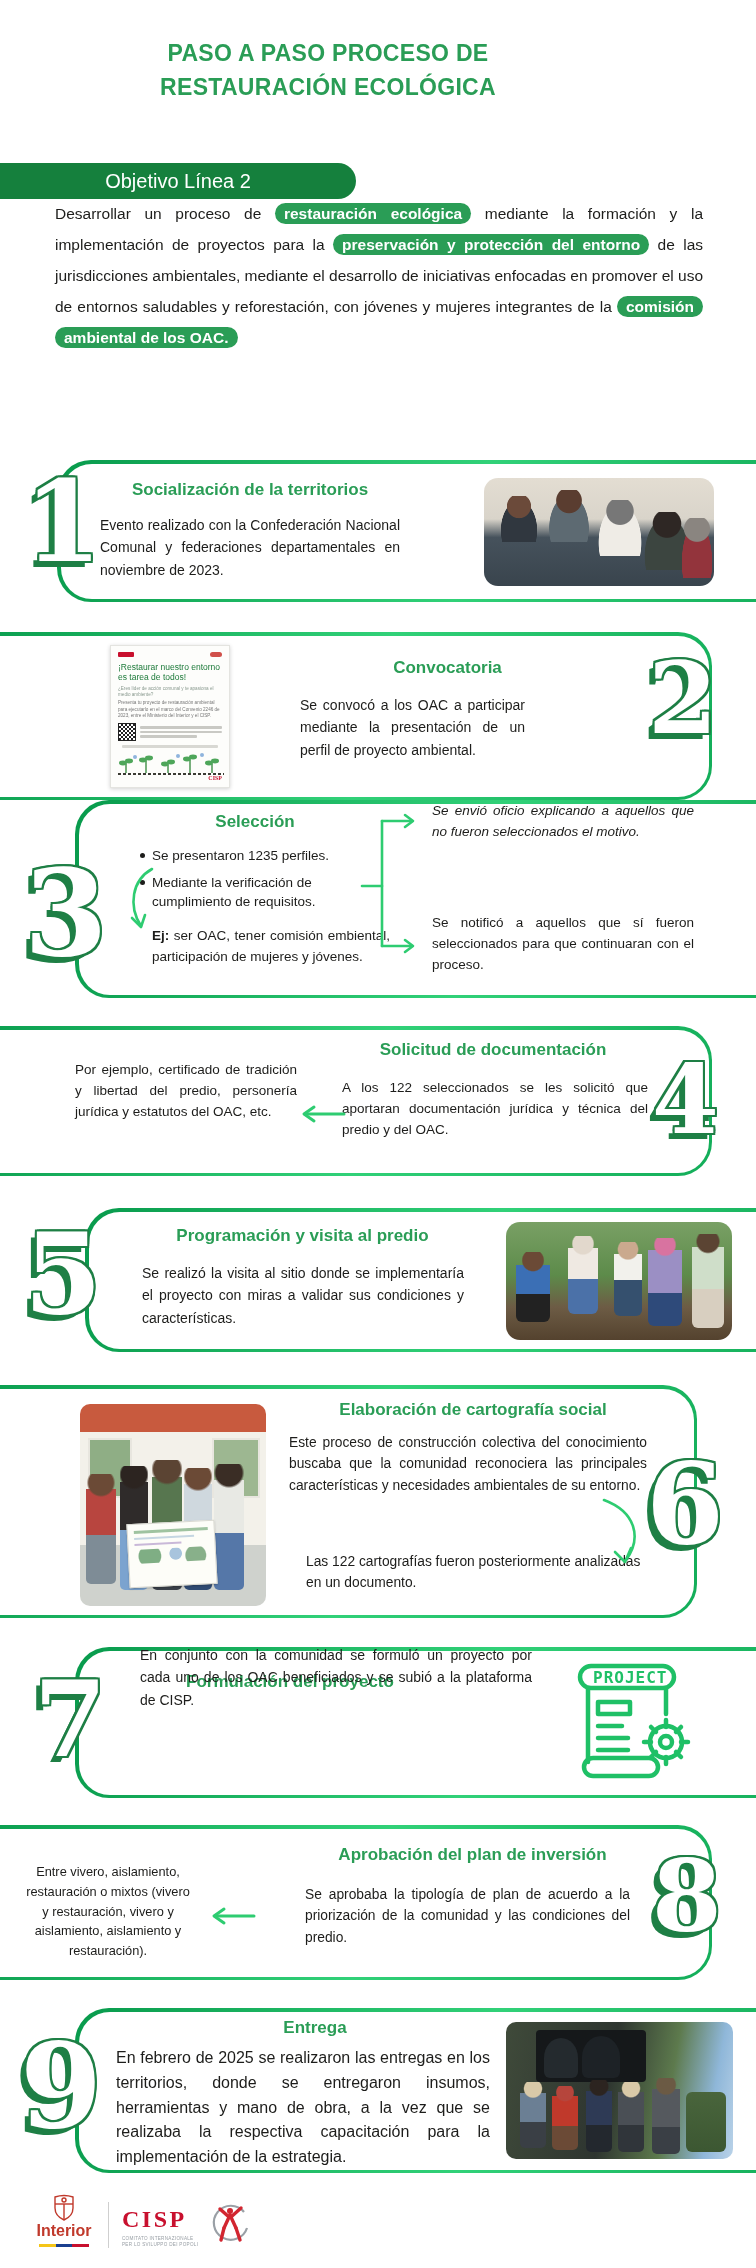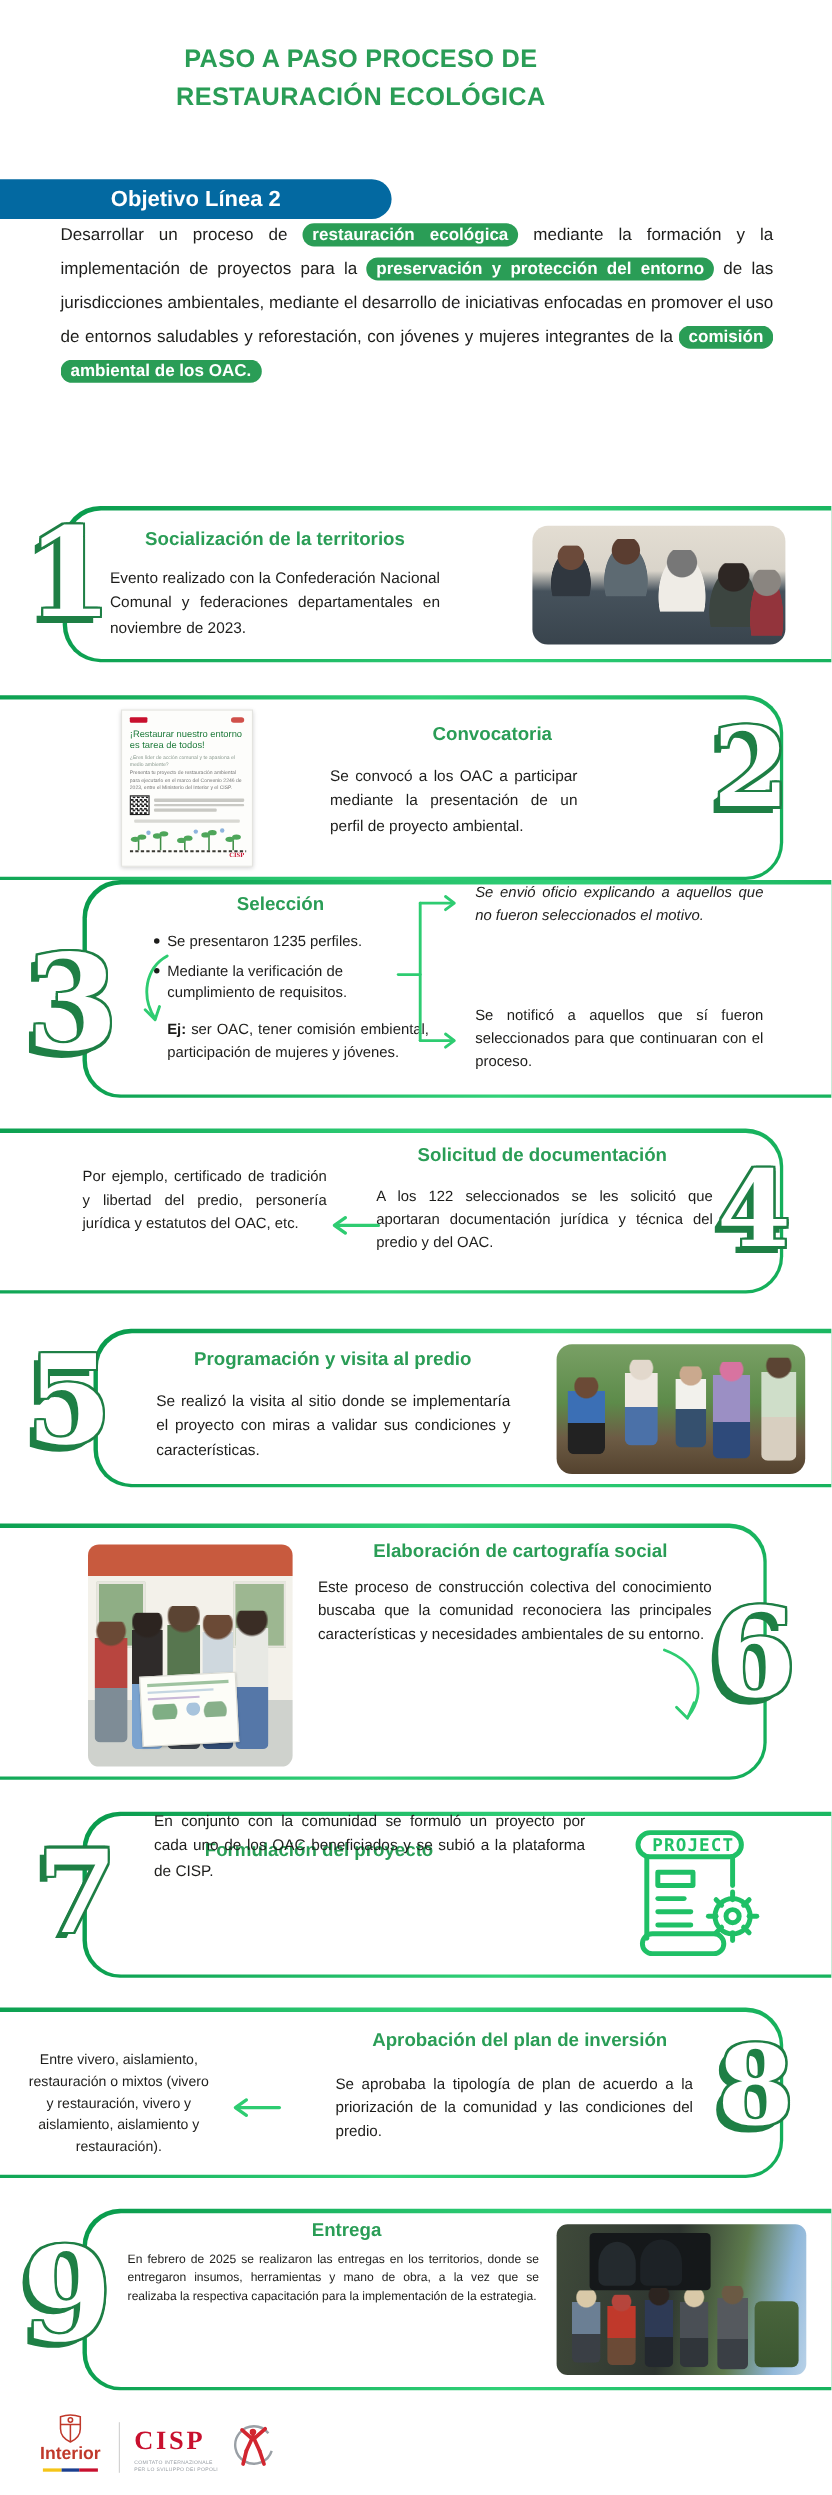--- a/index.html
+++ b/index.html
@@ -3,21 +3,21 @@
 <meta charset="utf-8">
 <style>
   html,body{margin:0;padding:0;background:#fff;}
   #canvas{position:relative;width:756px;height:2268px;background:#ffffff;overflow:hidden;
           font-family:"Liberation Sans",sans-serif;color:#1d1d1b;}
   .abs{position:absolute;}
   
   .main-title{width:656px;text-align:center;font-size:23px;font-weight:bold;color:#2a9d56;
               line-height:34px;letter-spacing:.3px;}
   
-  .obj-pill{background:#0369a1;color:#fff;font-weight:bold;font-size:20px;text-align:center;
+  .obj-pill{background:#15803d;color:#fff;font-weight:normal;font-size:20px;text-align:center;
             line-height:36px;border-radius:0 19px 19px 0;}
   
   .intro{font-size:15.5px;line-height:31px;text-align:justify;}
   .hl{background:#2a9d56;color:#fff;font-weight:bold;padding:2px 9px;border-radius:13px;
       -webkit-box-decoration-break:clone;box-decoration-break:clone;}
   
   .gbox{position:absolute;background:linear-gradient(105deg,#089a4c,#31d178 55%,#13ad59);
         border-radius:34px;}
   .gin{position:absolute;inset:3.5px;background:#fff;border-radius:31px;}
   
@@ -217,20 +217,21 @@
     <div class="abs" style="left:134px;top:60px;width:30px;height:126px;background:radial-gradient(circle at 50% 7%,#3a2d25 0 11%,transparent 13%),linear-gradient(180deg,transparent 13%,#e8e9e4 13% 55%,#5577a8 55%);border-radius:5px;"></div>
     <div class="abs" style="left:48px;top:118px;width:86px;height:62px;background:#fdfdf8;border:1px solid #d8d8d0;transform:rotate(-3deg);box-shadow:0 1px 2px rgba(0,0,0,.25);">
       <div style="margin:6px 6px 0;height:3px;background:#9fc3a0;"></div>
       <div style="margin:4px 6px 0;height:2px;background:#c5d6e2;width:70%;"></div>
       <div style="margin:4px 6px 0;height:2px;background:#c9b8d8;width:55%;"></div>
       <div style="margin:4px 6px 0;height:14px;background:radial-gradient(circle at 20% 50%,#7fae84 0 18%,transparent 20%),radial-gradient(circle at 55% 40%,#a8c4dd 0 14%,transparent 16%),radial-gradient(circle at 82% 60%,#88b08a 0 16%,transparent 18%);"></div>
     </div>
   </div>
   <div class="abs step-title" style="left:287px;top:1400px;width:372px;">Elaboración de cartografía social</div>
   <div class="abs bt2" style="left:289px;top:1432px;width:358px;font-size:13.8px;">Este proceso de construcción colectiva del conocimiento buscaba que la comunidad reconociera las principales características y necesidades ambientales de su entorno.</div>
+  <div class="abs" style="left:306px;top:1552px;width:336px;font-size:13.8px;line-height:1.5;text-align:left;">Las 122 cartografías fueron posteriormente analizadas en un documento.</div>
   <svg class="abs" style="left:600px;top:1496px;" width="46" height="70" viewBox="0 0 46 70">
     <g stroke="#2ecc71" stroke-width="2.6" fill="none" stroke-linecap="round" stroke-linejoin="round">
       <path d="M4,4 C36,16 42,42 26,64"></path>
       <path d="M15,56 L25,66 L31,52"></path>
     </g>
   </svg>
 
   <div class="gbox" style="left:75px;top:1647px;width:731px;height:151px;">
       <div class="gin"></div>
     </div>
@@ -273,21 +274,21 @@
       <path d="M46,10 H8"></path>
         <path d="M16,3 L6,10 L16,17"></path>
     </g>
   </svg>
 
   <div class="gbox" style="left:75px;top:2008px;width:731px;height:165px;">
       <div class="gin"></div>
     </div>
   <div class="num" style="left:20px;top:2032px;font-size:118px;">9</div>
   <div class="abs step-title" style="left:150px;top:2018px;width:330px;">Entrega</div>
-  <div class="abs bt2" style="left:116px;top:2046px;width:374px;font-size:11px;">En febrero de 2025 se realizaron las entregas en los territorios, donde se entregaron insumos, herramientas y mano de obra, a la vez que se realizaba la respectiva capacitación para la implementación de la estrategia.</div>
+  <div class="abs bt2" style="left:116px;top:2046px;width:374px;font-size:16px;">En febrero de 2025 se realizaron las entregas en los territorios, donde se entregaron insumos, herramientas y mano de obra, a la vez que se realizaba la respectiva capacitación para la implementación de la estrategia.</div>
   <div class="photo" style="left:506px;top:2022px;width:227px;height:137px;border-radius:10px;
        background:linear-gradient(100deg,#3f4a3a 0%,#2e3530 45%,#5d7a4d 70%,#8fb7d9 88%,#b9d2e8 100%);">
     <div class="abs" style="left:30px;top:8px;width:110px;height:52px;background:#15181a;border-radius:4px;"></div>
     <div class="abs" style="left:38px;top:16px;width:34px;height:40px;background:#242a2e;border-radius:50% 50% 6px 6px;"></div>
     <div class="abs" style="left:76px;top:14px;width:38px;height:42px;background:#1d2226;border-radius:50% 50% 6px 6px;"></div>
     <div class="abs" style="left:14px;top:60px;width:26px;height:66px;background:radial-gradient(circle at 50% 10%,#d9c9a8 0 14%,transparent 16%),linear-gradient(180deg,transparent 16%,#6b7f94 16% 60%,#3a3f45 60%);border-radius:5px;"></div>
     <div class="abs" style="left:46px;top:64px;width:26px;height:64px;background:radial-gradient(circle at 50% 10%,#b6453c 0 14%,transparent 16%),linear-gradient(180deg,transparent 16%,#c0392b 16% 62%,#6b4a36 62%);border-radius:5px;"></div>
     <div class="abs" style="left:80px;top:58px;width:26px;height:72px;background:radial-gradient(circle at 50% 9%,#2c2420 0 13%,transparent 15%),linear-gradient(180deg,transparent 15%,#2e3a55 15% 62%,#23282e 62%);border-radius:5px;"></div>
     <div class="abs" style="left:112px;top:60px;width:26px;height:70px;background:radial-gradient(circle at 50% 9%,#d9c9a8 0 13%,transparent 15%),linear-gradient(180deg,transparent 15%,#4a4f55 15% 62%,#30353a 62%);border-radius:5px;"></div>
     <div class="abs" style="left:146px;top:56px;width:28px;height:76px;background:radial-gradient(circle at 50% 9%,#6b5a44 0 13%,transparent 15%),linear-gradient(180deg,transparent 15%,#55595e 15% 64%,#3a3f45 64%);border-radius:5px;"></div>

